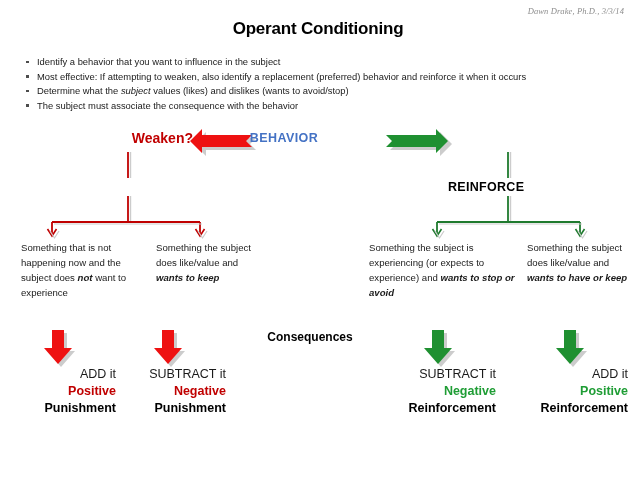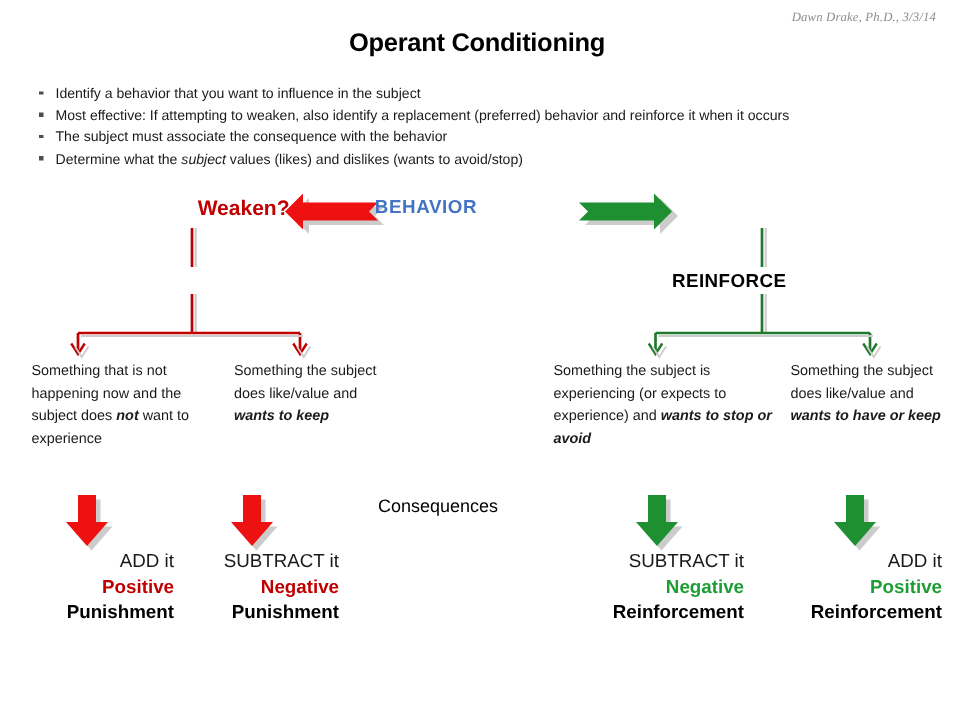--- a/index.html
+++ b/index.html
@@ -149,23 +149,23 @@
   .desc.c1 { left: 21px;  width: 118px; }
   .desc.c2 { left: 156px; width: 100px; }
   .desc.c3 { left: 369px; width: 150px; }
   .desc.c4 { left: 527px; width: 106px; }
 
   
   .lbl-consequences {
     position: absolute;
     left: 252px; top: 330px;
     width: 116px;
-    text-align: left;
+    text-align: center;
     font-size: 12px;
-    font-weight: normal;
+    font-weight: bold;
     color: #000;
   }
 
   
   .outcome {
     position: absolute;
     top: 330px;
     width: 116px;
     text-align: right;
   }
@@ -206,22 +206,22 @@
 
 <div id="slide">
 
   <div class="byline">Dawn Drake, Ph.D., 3/3/14</div>
 
   <div class="slide-title">Operant Conditioning</div>
 
   <div class="bullets">
     <div class="bullet"><span>Identify a behavior that you want to influence in the subject</span><i></i><span></span></div>
     <div class="bullet"><span>Most effective: If attempting to weaken, also identify a replacement (preferred) behavior and reinforce it when it occurs</span><i></i><span></span></div>
+    <div class="bullet"><span>Determine what the </span><i>subject</i><span> values (likes) and dislikes (wants to avoid/stop)</span></div>
     <div class="bullet"><span>The subject must associate the consequence with the behavior</span><i></i><span></span></div>
-    <div class="bullet"><span>Determine what the </span><i>subject</i><span> values (likes) and dislikes (wants to avoid/stop)</span></div>
   </div>
 
   <svg class="connectors" viewBox="0 0 638 479">
 
     <line x1="128" y1="152" x2="128" y2="178" stroke="#c00000" stroke-width="1.8"></line>
     <line x1="130.5" y1="152" x2="130.5" y2="178" stroke="#cccccc" stroke-width="1.4"></line>
     <line x1="128" y1="196" x2="128" y2="222" stroke="#c00000" stroke-width="1.8"></line>
     <line x1="130.5" y1="196" x2="130.5" y2="222" stroke="#cccccc" stroke-width="1.4"></line>
     <path d="M52 222 L200 222" stroke="#c00000" stroke-width="1.8" fill="none"></path>
     <path d="M52 222 L52 234" stroke="#c00000" stroke-width="1.8" fill="none"></path>

